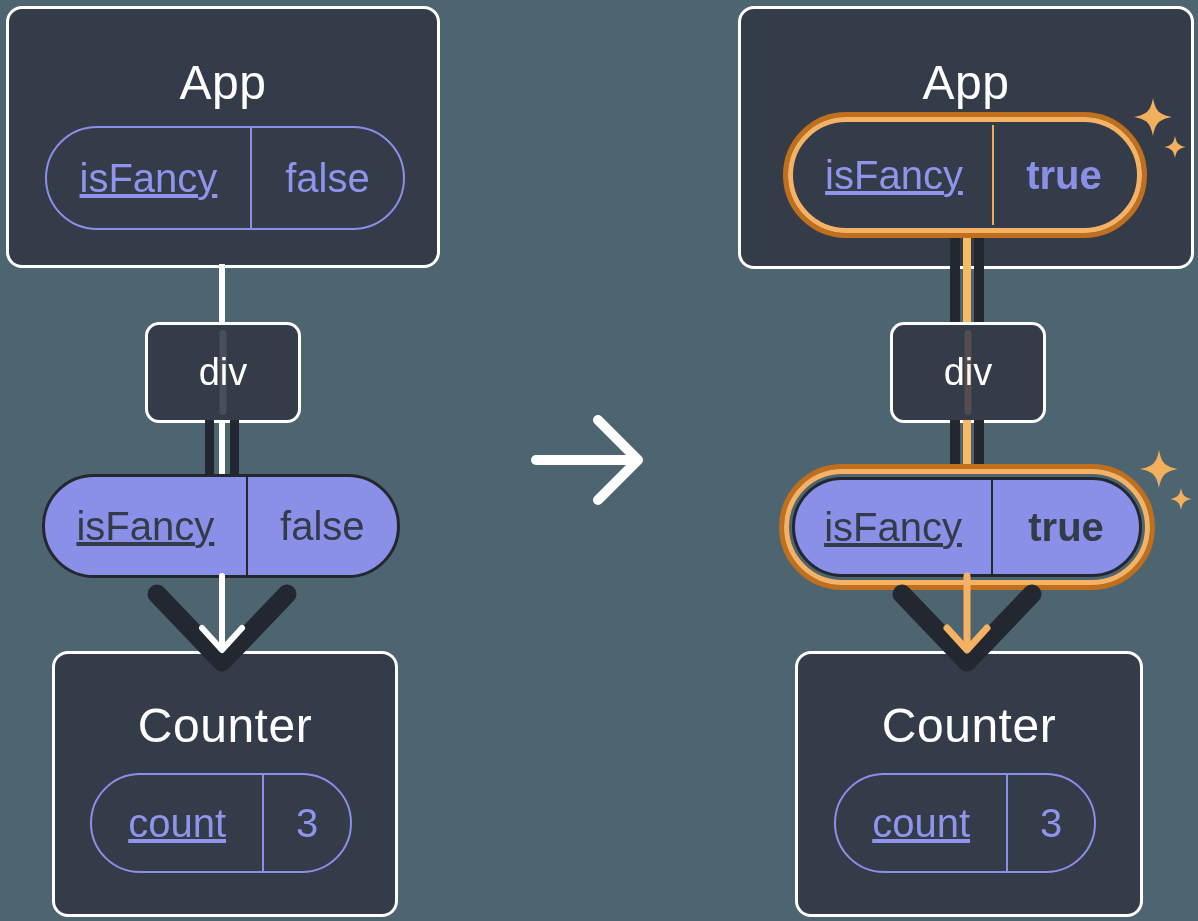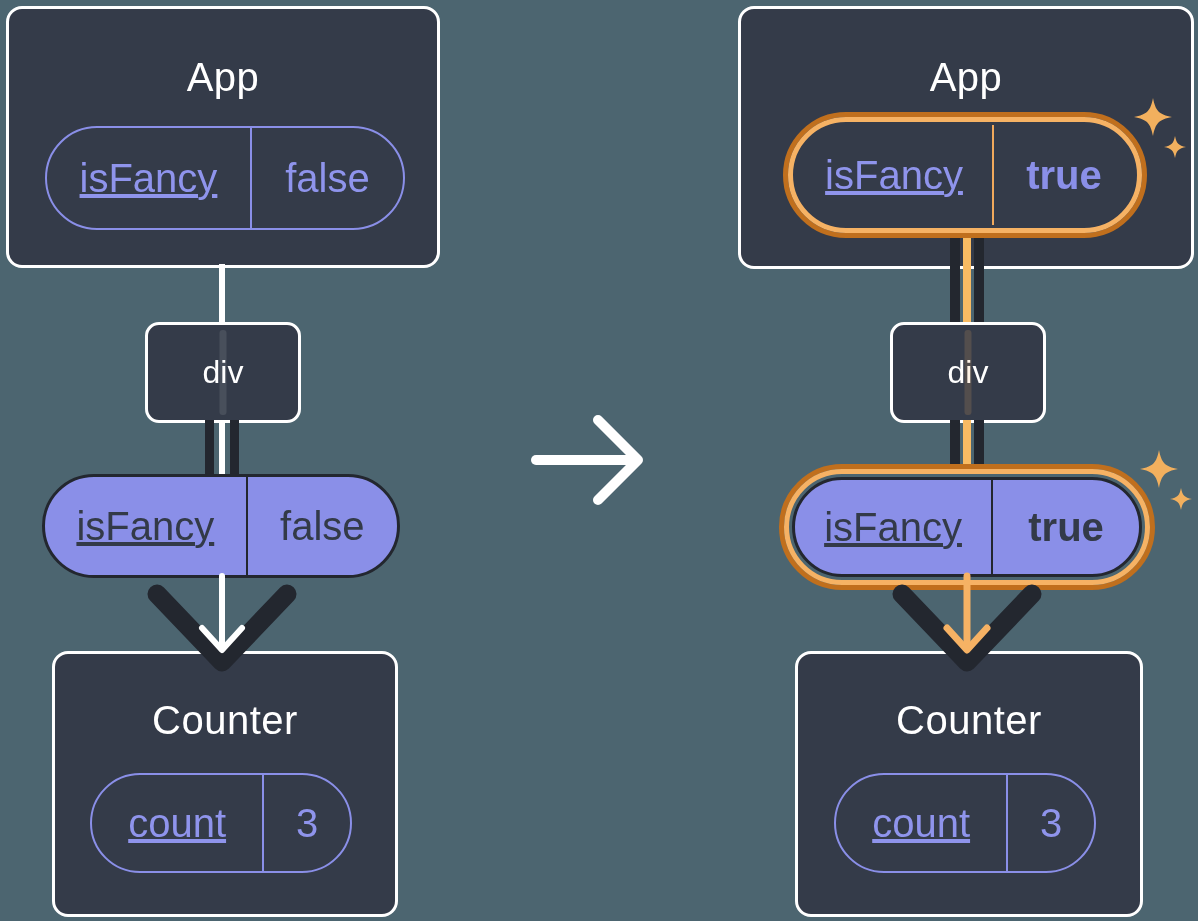--- a/index.html
+++ b/index.html
@@ -10,21 +10,21 @@
     -webkit-font-smoothing:antialiased;
   }
 
   
   .card{
     position:absolute;box-sizing:border-box;
     background:#343b49;border:3.5px solid #ffffff;border-radius:16px;
   }
   .card-title{
     position:absolute;left:0;width:100%;text-align:center;
-    color:#ffffff;font-size:40px;font-weight:500;letter-spacing:.5px;
+    color:#ffffff;font-size:48px;font-weight:500;letter-spacing:.5px;
   }
 
   
   .pill{
     position:absolute;box-sizing:border-box;display:flex;align-items:stretch;
     border-radius:60px;font-size:40px;
   }
   .pill-outline{border:2.5px solid #8a8fe8;color:#8f94ec;}
   .pill-filled{background:#8a8fe8;border:3px solid #23272f;color:#333a48;}
   .seg{display:flex;align-items:center;justify-content:center;box-sizing:border-box;}
@@ -54,21 +54,21 @@
     background:#8a8fe8;border:3px solid #23272f;border-radius:52px;
     font-size:40px;color:#333a48;
   }
   .ring-pill .seg-val{border-left:2.5px solid #23272f;font-weight:700;}
 
   
   .divbox{
     position:absolute;box-sizing:border-box;background:#343b49;
     border:3.5px solid #ffffff;border-radius:14px;
     display:flex;align-items:center;justify-content:center;
-    color:#ffffff;font-size:32px;font-weight:500;
+    color:#ffffff;font-size:38px;font-weight:500;
   }
   .through{
     position:absolute;left:50%;transform:translateX(-50%);
     top:5px;bottom:5px;width:7px;border-radius:3px;
   }
   .through-left{background:rgba(255,255,255,0.10);}
   .through-right{background:rgba(246,178,100,0.16);}
 
   
   .bar{position:absolute;}

